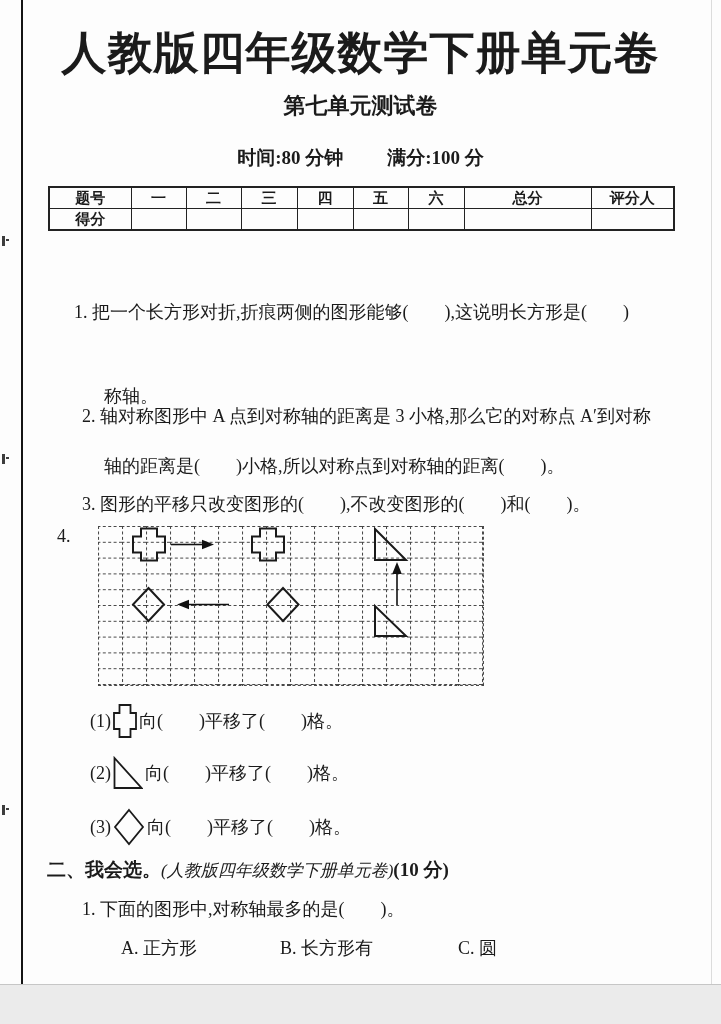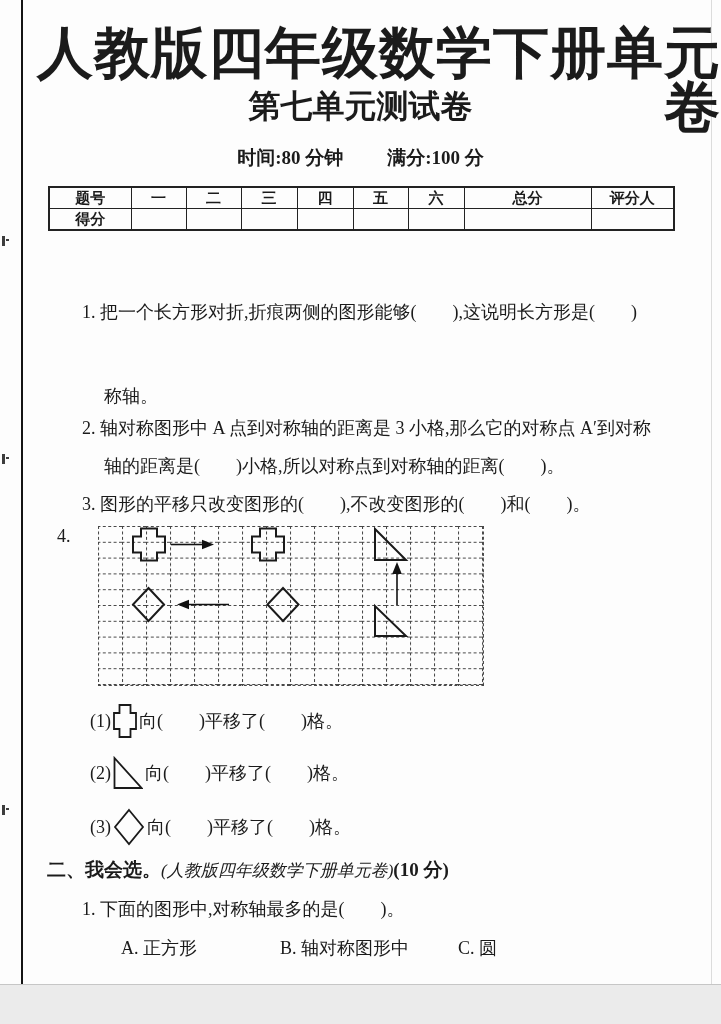--- a/index.html
+++ b/index.html
@@ -2,24 +2,24 @@
 <html><head>
 <meta charset="utf-8">
 <style>
   html,body{margin:0;padding:0;background:#fff;}
   #page{
     position:relative;width:721px;height:1024px;overflow:hidden;
     background:#fdfdfd;color:#1b1b1b;
     font-family:"Liberation Serif","DejaVu Serif",serif;
   }
   .t{position:absolute;white-space:nowrap;font-size:18px;line-height:24px;}
-  .title{position:absolute;top:26px;left:0;width:721px;text-align:right;
-    font-size:56px;font-weight:700;letter-spacing:1px;line-height:54px;}
+  .title{position:absolute;top:26px;left:0;width:721px;text-align:center;
+    font-size:45px;font-weight:700;letter-spacing:1px;line-height:54px;}
   .subtitle{position:absolute;top:90px;left:0;width:721px;text-align:center;
-    font-size:32px;font-weight:700;line-height:32px;}
+    font-size:22px;font-weight:700;line-height:32px;}
   .info{position:absolute;top:145px;left:0;width:721px;text-align:center;
     font-size:19px;font-weight:700;}
   .info span{margin:12px 22px;}
   .score-table{position:absolute;left:48px;top:186px;width:625px;
     border-collapse:collapse;table-layout:fixed;
     font-size:15px;font-weight:700;}
   .score-table td{border:1px solid #222;text-align:center;height:20px;padding:0;}
   .score-table{border:2px solid #222;}
   .heading{font-size:19px;font-weight:700;}
   .kaiti{font-style:italic;font-size:17px;}
@@ -85,23 +85,23 @@
       <td></td>
       <td></td>
       <td></td>
       <td></td>
       <td></td>
       <td></td>
     </tr>
   </tbody>
     </table>
 
-  <div class="t" style="left:82px;top:300px;">1. 把一个长方形对折,折痕两侧的图形能够(　　),这说明长方形是(　　)</div>
+  <div class="t" style="left:74px;top:300px;">1. 把一个长方形对折,折痕两侧的图形能够(　　),这说明长方形是(　　)</div>
   <div class="t" style="left:104px;top:384px;">称轴。</div>
-  <div class="t" style="left:82px;top:416px;">2. 轴对称图形中 A 点到对称轴的距离是 3 小格,那么它的对称点 A′到对称</div>
+  <div class="t" style="left:82px;top:404px;">2. 轴对称图形中 A 点到对称轴的距离是 3 小格,那么它的对称点 A′到对称</div>
   <div class="t" style="left:104px;top:454px;">轴的距离是(　　)小格,所以对称点到对称轴的距离(　　)。</div>
   <div class="t" style="left:82px;top:492px;">3. 图形的平移只改变图形的(　　),不改变图形的(　　)和(　　)。</div>
   <div class="t" style="left:57px;top:524px;">4.</div>
 
   <svg style="position:absolute;left:98px;top:526px;" width="386" height="160" viewBox="0 0 386 160">
     <defs>
       <pattern id="gridcell" width="24" height="15.8" patternUnits="userSpaceOnUse">
         <path d="M 24 0.5 L 0 0.5 M 0.5 0 L 0.5 15.8" fill="none" stroke="#474747" stroke-width="1.1" stroke-dasharray="3 2.4"></path>
       </pattern>
     </defs>
@@ -146,16 +146,16 @@
       <polygon class="icon-shape" points="16,2 30,19 16,36 2,19"></polygon>
     </svg>
     <span class="txt">向(　　)平移了(　　)格。</span>
   </div>
 
   <div class="t" style="left:47px;top:858px;">
     <span class="heading">二、我会选。</span><span class="kaiti">(人教版四年级数学下册单元卷)</span><span class="heading">(10 分)</span>
   </div>
   <div class="t" style="left:82px;top:897px;text-align:right;">1. 下面的图形中,对称轴最多的是(　　)。</div>
   <div class="t" style="left:121px;top:936px;">A. 正方形</div>
-  <div class="t" style="left:280px;top:936px;">B. 轴对称图形中</div>
+  <div class="t" style="left:280px;top:936px;">B. 长方形有</div>
   <div class="t" style="left:458px;top:936px;">C. 圆</div>
 
 </div>
 
 </body></html>

